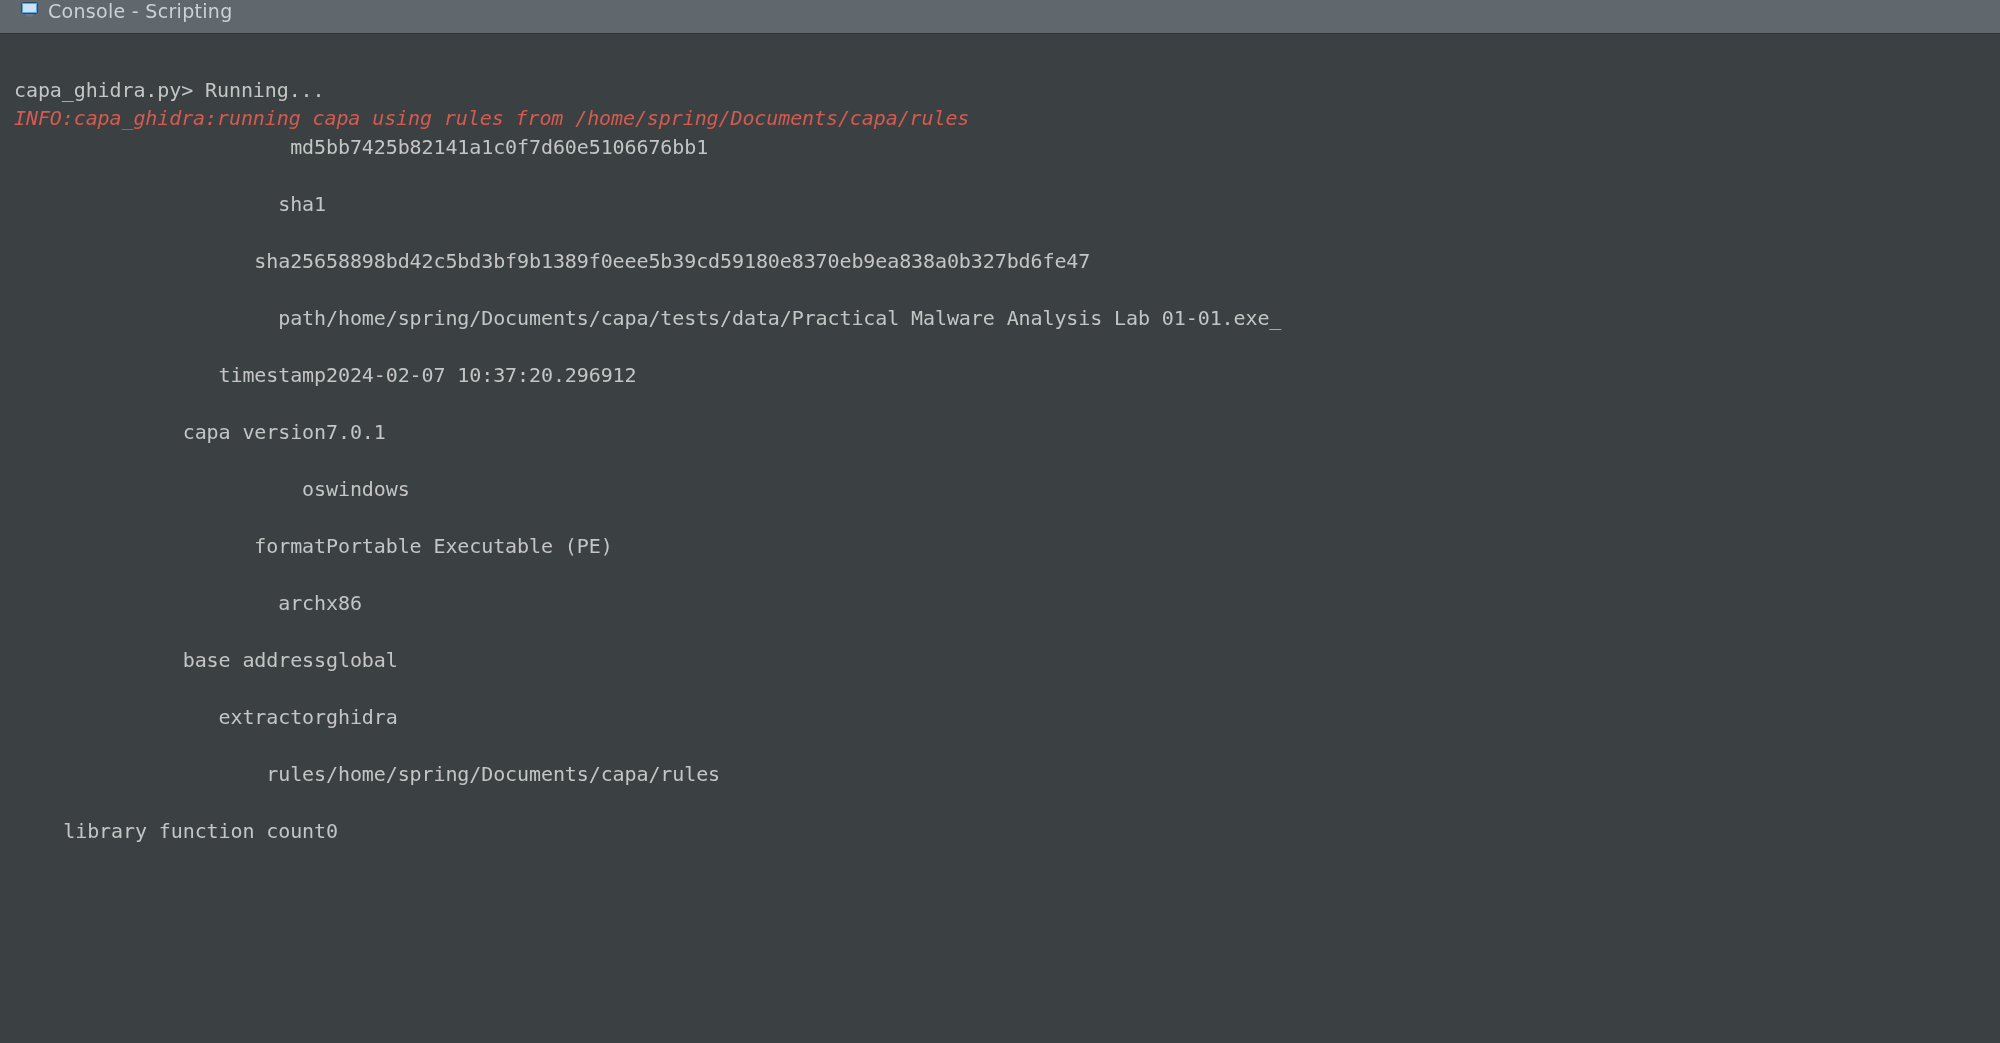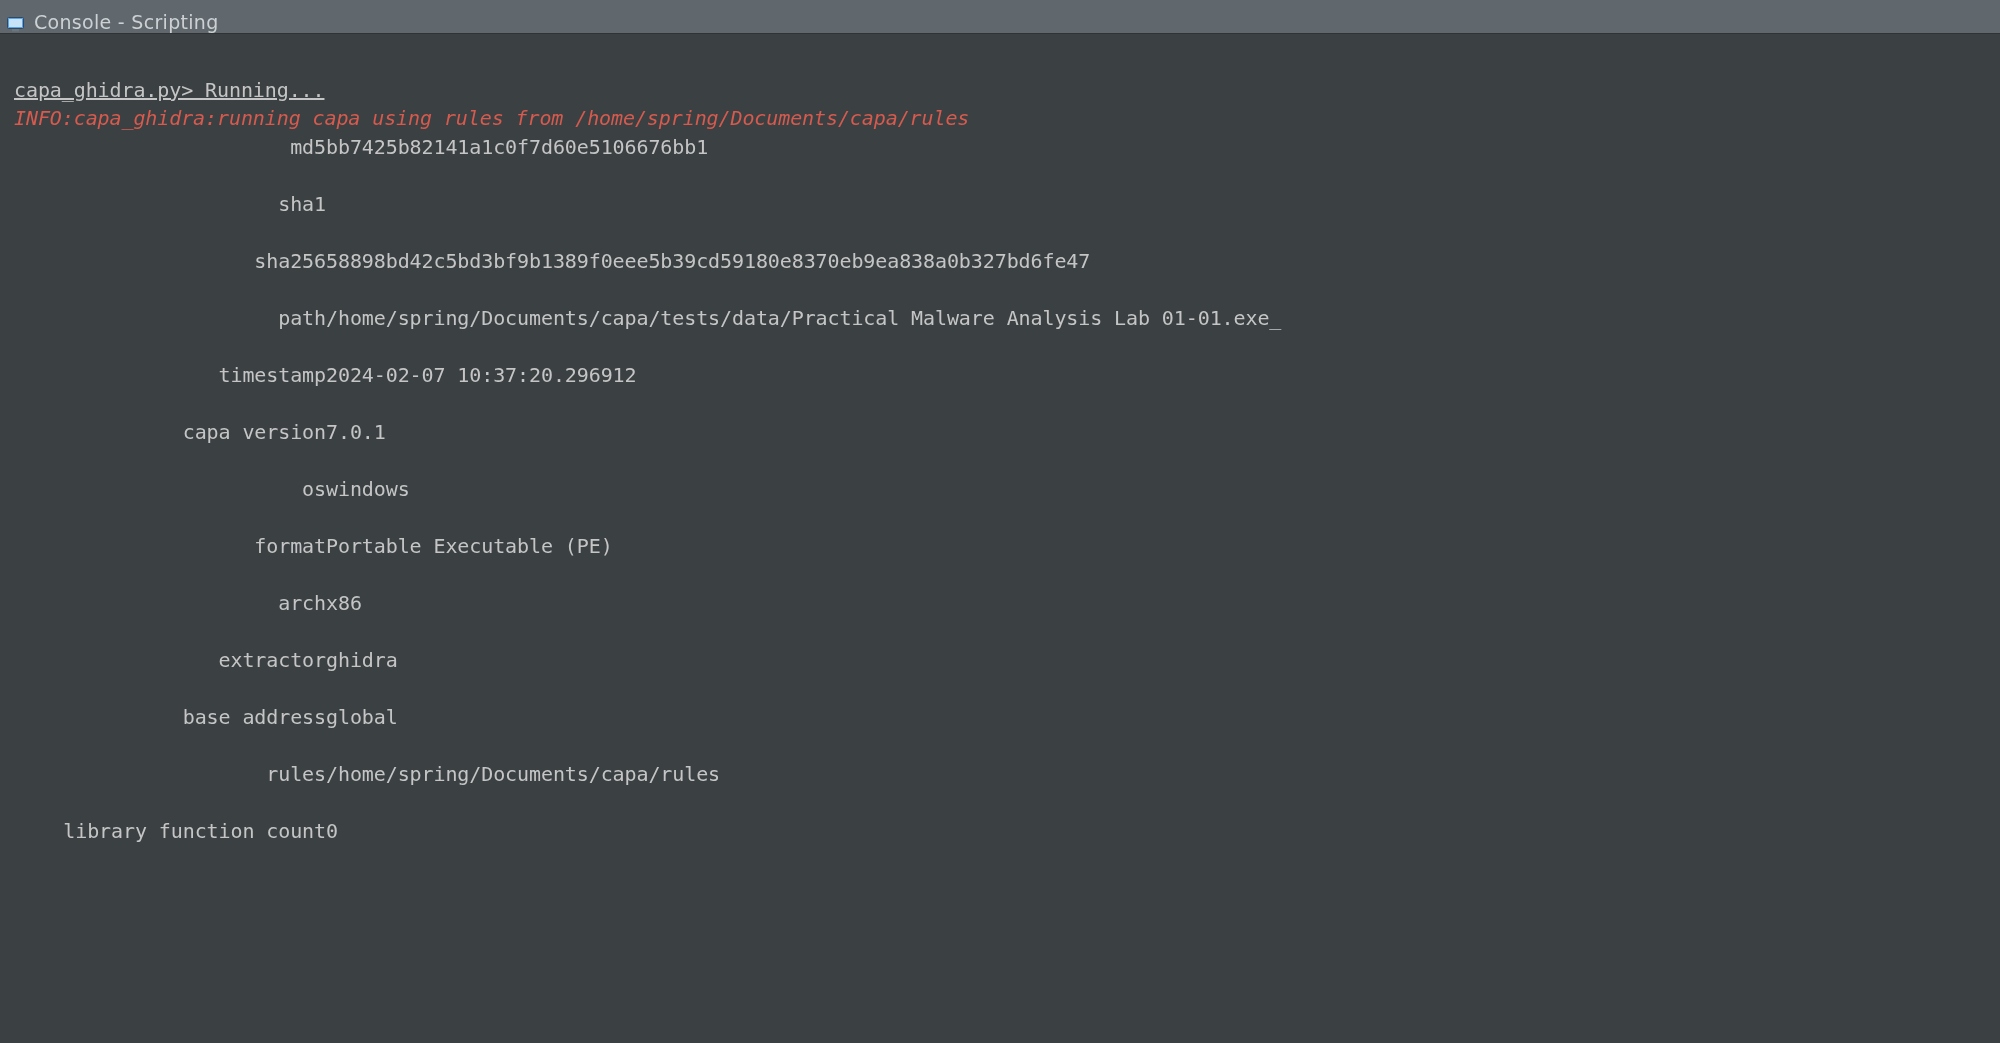--- a/index.html
+++ b/index.html
@@ -10,22 +10,22 @@
     font-family: "DejaVu Sans Mono", "Liberation Mono", "Consolas", monospace;
     font-size: 20px;
     color: #c5c5c5;
     overflow: hidden;
   }
   .titlebar {
     height: 34px;
     background: #60686e;
     border-bottom: 1px solid #2f3335;
     display: flex;
-    align-items: flex-end;
-    padding-left: 6px;
+    align-items: flex-start;
+    padding-left: 20px;
     font-family: "DejaVu Sans", "Liberation Sans", Arial, sans-serif;
     font-size: 19px;
     color: #cdd1d4;
     letter-spacing: 0.3px;
   }
   .titlebar .icon {
     width: 18px;
     height: 18px;
     margin-right: 10px;
     display: inline-flex;
@@ -36,21 +36,21 @@
     height: 5px;
     background: #3b4043;
   }
   .console {
     padding: 8px 10px 0 14px;
     line-height: 28.5px;
     white-space: pre;
     font-family: "DejaVu Sans Mono", "Liberation Mono", "Consolas", monospace;
     letter-spacing: -0.1px;
   }
-  .prompt-line { color: #c5c5c5; text-decoration: underline; }
+  .prompt-line { color: #c5c5c5; }
   .info-line { color: #d65a4e; font-style: italic; }
   .row { display: block; }
   .label { display: inline-block; width: 312px; text-align: right; }
 </style>
 </head>
 <body>
 
 <div class="titlebar">
   <span class="icon">
     <svg width="17" height="15" viewBox="0 0 17 15">
@@ -68,22 +68,22 @@
 <span class="info-line">INFO:capa_ghidra:running capa using rules from /home/spring/Documents/capa/rules</span>
 <span class="row"><span class="label">md5</span><span>bb7425b82141a1c0f7d60e5106676bb1</span></span>
 <span class="row"><span class="label">sha1</span><span></span></span>
 <span class="row"><span class="label">sha256</span><span>58898bd42c5bd3bf9b1389f0eee5b39cd59180e8370eb9ea838a0b327bd6fe47</span></span>
 <span class="row"><span class="label">path</span><span>/home/spring/Documents/capa/tests/data/Practical Malware Analysis Lab 01-01.exe_</span></span>
 <span class="row"><span class="label">timestamp</span><span>2024-02-07 10:37:20.296912</span></span>
 <span class="row"><span class="label">capa version</span><span>7.0.1</span></span>
 <span class="row"><span class="label">os</span><span>windows</span></span>
 <span class="row"><span class="label">format</span><span>Portable Executable (PE)</span></span>
 <span class="row"><span class="label">arch</span><span>x86</span></span>
+<span class="row"><span class="label">base address</span><span>global</span></span>
 <span class="row"><span class="label">extractor</span><span>ghidra</span></span>
-<span class="row"><span class="label">base address</span><span>global</span></span>
 <span class="row"><span class="label">rules</span><span>/home/spring/Documents/capa/rules</span></span>
 <span class="row"><span class="label">library function count</span><span>0</span></span>
 
 
 
 
 
 
 
 

